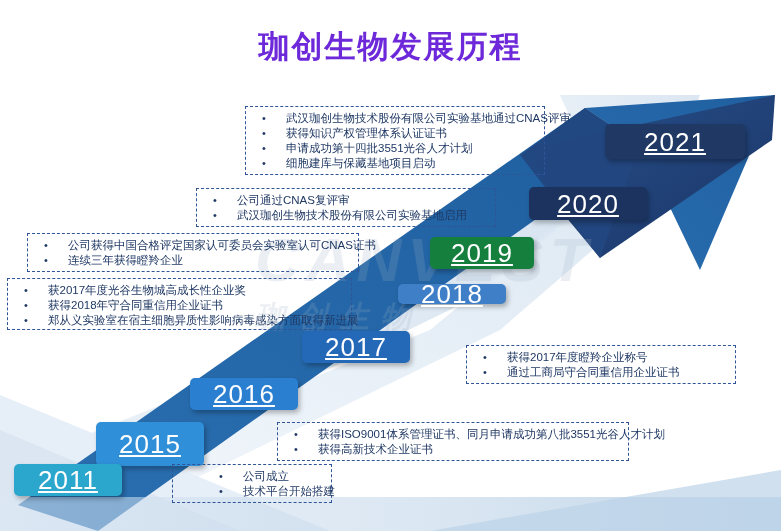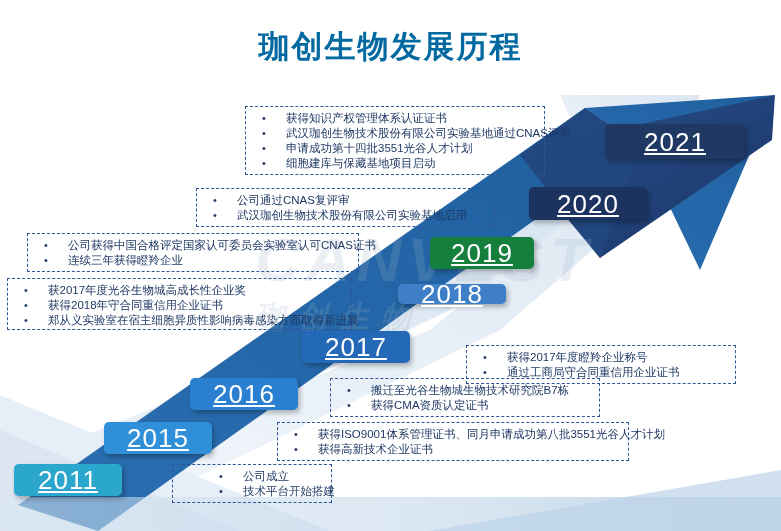--- a/index.html
+++ b/index.html
@@ -32,21 +32,21 @@
   .wm-sub{
     font-size:30px;font-weight:bold;color:#9fb2c4;
     letter-spacing:12px;margin-top:6px;white-space:nowrap;
   }
 
   
   .title{
     position:absolute;
     left:0;top:26px;width:781px;
     text-align:center;
-    font-size:31px;font-weight:bold;color:#0369a1;
+    font-size:31px;font-weight:bold;color:#6d28d9;
     letter-spacing:2px;
   }
 
   
   .year{
     position:absolute;
     color:#ffffff;
     font-size:26px;
     line-height:1;
     display:flex;align-items:center;justify-content:center;
@@ -133,22 +133,22 @@
 
   <div class="watermark">
     <div class="wm-text">CANVEST</div>
     <div class="wm-sub">珈创生物</div>
   </div>
 
   <div class="title">珈创生物发展历程</div>
 
   <div class="box" style="left:245px;top:106px;width:300px;height:69px;">
     <ul>
+      <li>武汉珈创生物技术股份有限公司实验基地通过CNAS评审</li>
       <li>获得知识产权管理体系认证证书</li>
-      <li>武汉珈创生物技术股份有限公司实验基地通过CNAS评审</li>
       <li>申请成功第十四批3551光谷人才计划</li>
       <li>细胞建库与保藏基地项目启动</li>
     </ul>
   </div>
   <div class="year" style="left:605px;top:124px;width:140px;height:35px;background:#1f3864;">2021</div>
 
   <div class="box" style="left:196px;top:188px;width:300px;height:39px;">
     <ul>
       <li>公司通过CNAS复评审</li>
       <li>武汉珈创生物技术股份有限公司实验基地启用</li>
@@ -174,35 +174,29 @@
   <div class="year" style="left:370px;top:284px;width:108px;height:20px;background:#3f7fc8;margin-left:28px;">2018</div>
 
   <div class="box" style="left:466px;top:345px;width:270px;height:39px;">
     <ul>
       <li>获得2017年度瞪羚企业称号</li>
       <li>通过工商局守合同重信用企业证书</li>
     </ul>
   </div>
   <div class="year" style="left:302px;top:331px;width:108px;height:32px;background:#2468b8;">2017</div>
 
-  <div class="box" style="left:330px;top:378px;width:270px;height:39px;">
-    <ul>
-      <li>搬迁至光谷生物城生物技术研究院B7栋</li>
-      <li>获得CMA资质认定证书</li>
-    </ul>
-  </div>
   <div class="year" style="left:190px;top:378px;width:108px;height:32px;background:#2b7fd0;">2016</div>
 
   <div class="box" style="left:277px;top:422px;width:352px;height:39px;">
     <ul>
       <li>获得ISO9001体系管理证书、同月申请成功第八批3551光谷人才计划</li>
       <li>获得高新技术企业证书</li>
     </ul>
   </div>
-  <div class="year" style="left:104px;top:422px;width:108px;height:32px;background:#2f8fd8;">2015</div>
+  <div class="year" style="left:96px;top:422px;width:108px;height:44px;background:#2f8fd8;">2015</div>
 
   <div class="box" style="left:172px;top:464px;width:160px;height:39px;padding-left:36px;">
     <ul>
       <li>公司成立</li>
       <li>技术平台开始搭建</li>
     </ul>
   </div>
   <div class="year" style="left:14px;top:464px;width:108px;height:32px;background:#2ba7cd;">2011</div>
 
 </div>

